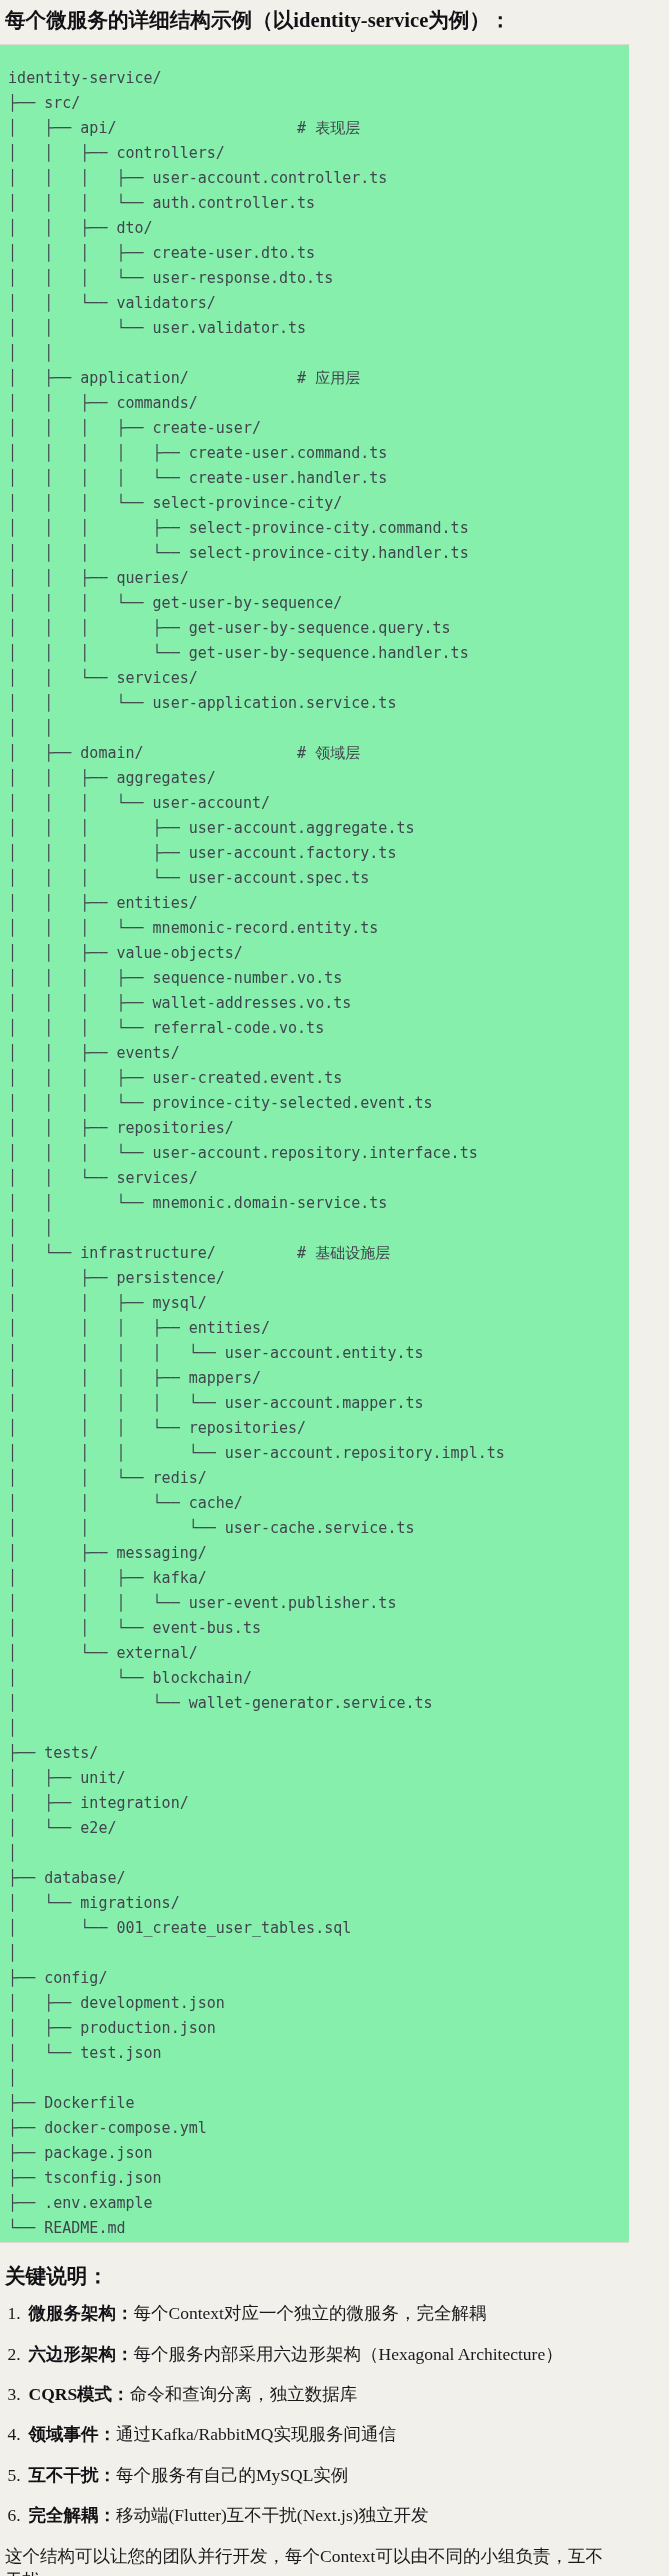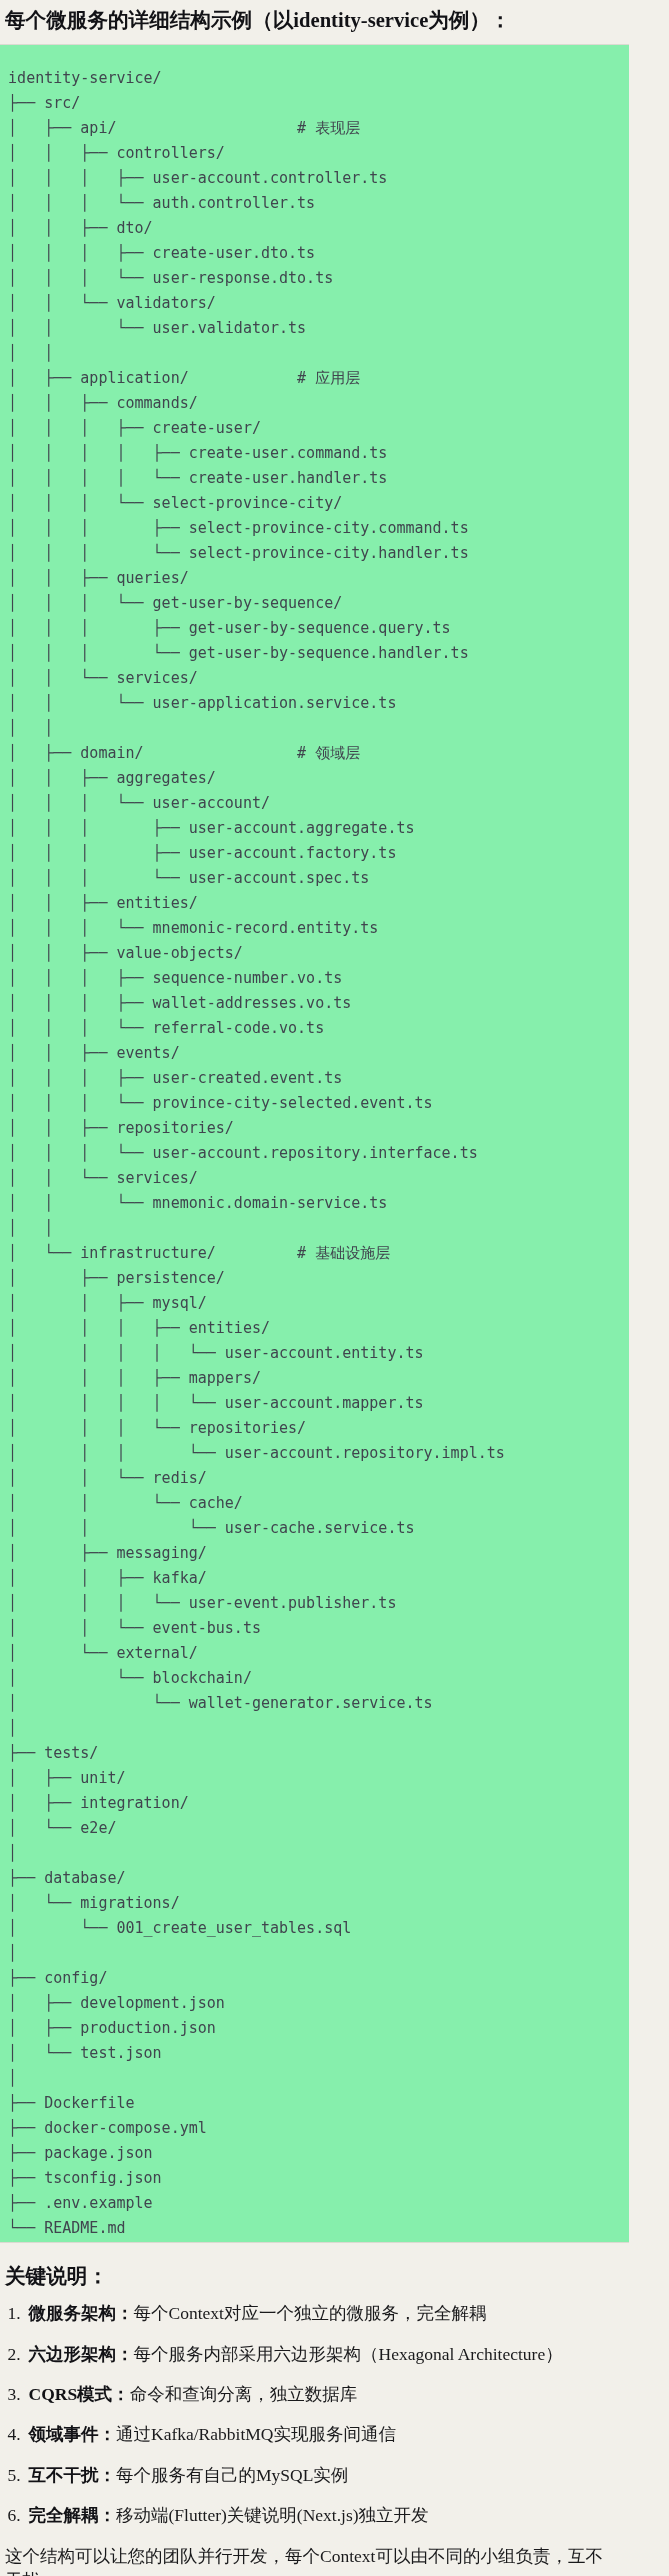--- a/index.html
+++ b/index.html
@@ -175,21 +175,21 @@
       <div class="kp-item">
         <span class="kp-num">3.</span><span class="kp-label">CQRS模式：</span><span class="kp-text">命令和查询分离，独立数据库</span>
       </div>
       <div class="kp-item">
         <span class="kp-num">4.</span><span class="kp-label">领域事件：</span><span class="kp-text">通过Kafka/RabbitMQ实现服务间通信</span>
       </div>
       <div class="kp-item">
         <span class="kp-num">5.</span><span class="kp-label">互不干扰：</span><span class="kp-text">每个服务有自己的MySQL实例</span>
       </div>
       <div class="kp-item">
-        <span class="kp-num">6.</span><span class="kp-label">完全解耦：</span><span class="kp-text">移动端(Flutter)关键说明(Next.js)独立开发</span>
+        <span class="kp-num">6.</span><span class="kp-label">完全解耦：</span><span class="kp-text">移动端(Flutter)互不干扰(Next.js)独立开发</span>
       </div>
     </div>
 
     <p class="closing">这个结构可以让您的团队并行开发，每个Context可以由不同的小组负责，互不干扰。</p>
   </div>
 
 </div>
 
 
 </body></html>

